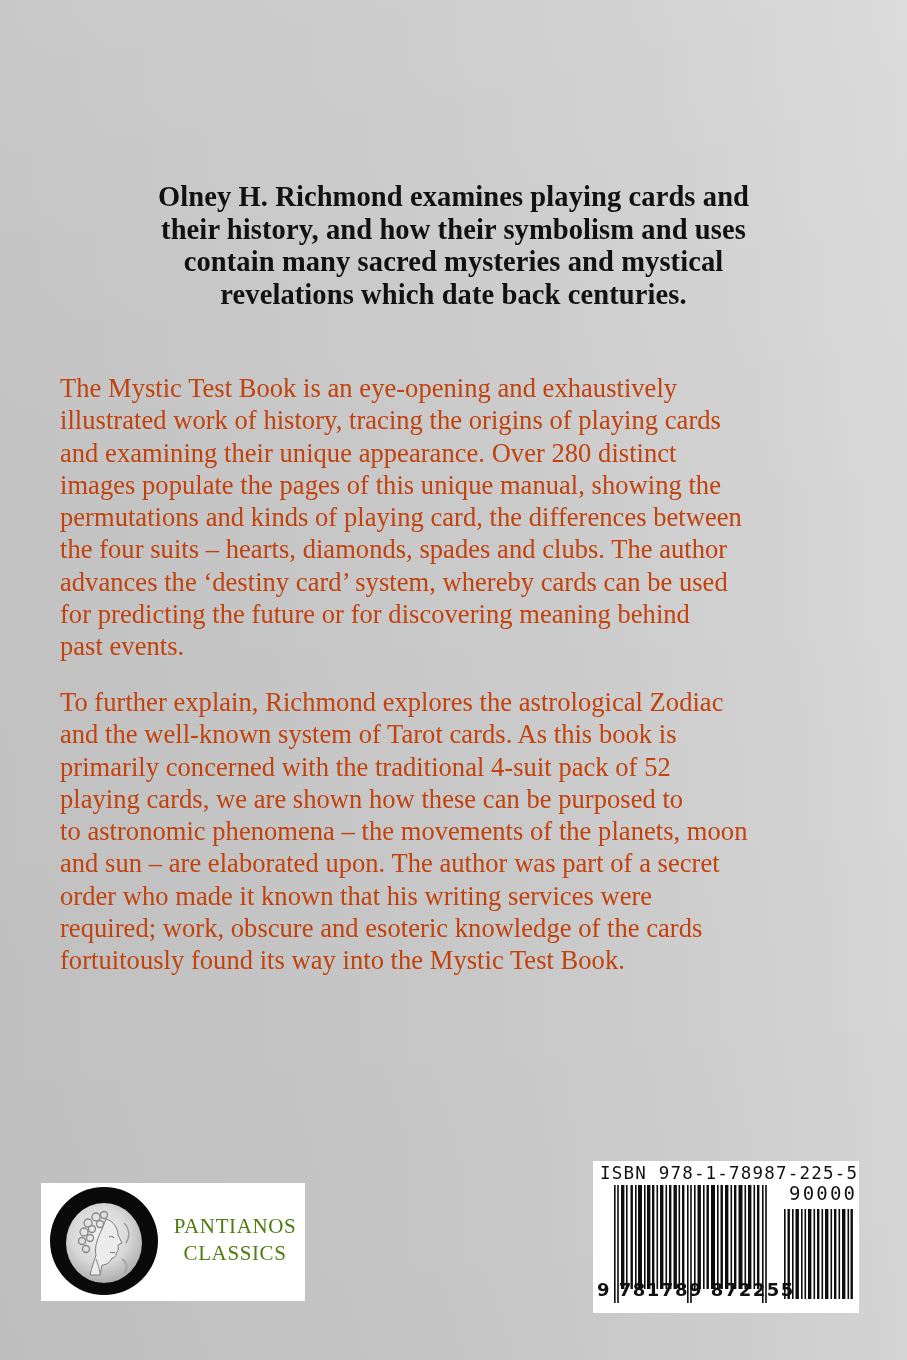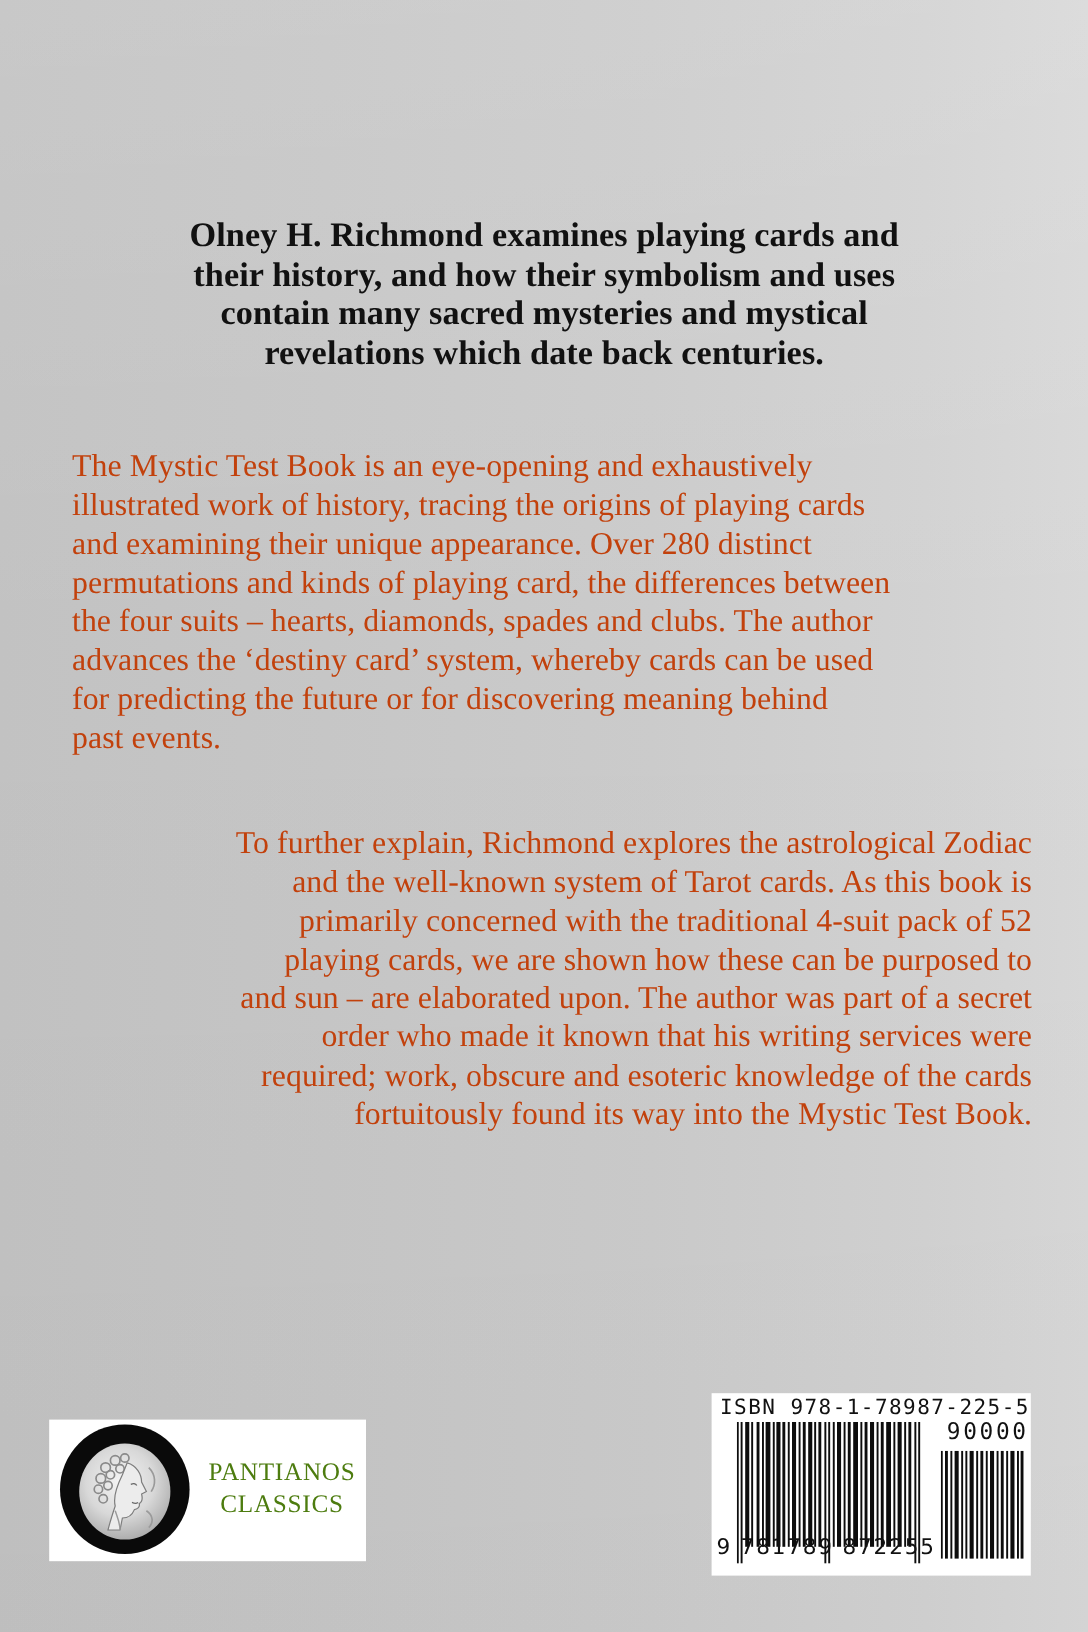--- a/index.html
+++ b/index.html
@@ -40,21 +40,21 @@
       left: 60px;
       width: 800px;
       font-family: "Liberation Serif", serif;
       font-size: 26.5px;
       line-height: 32.3px;
       color: #c2410c;
       letter-spacing: 0.05px;
     }
     .body-text .line { display: block; white-space: nowrap; }
     #para1 { top: 372px; }
-    #para2 { top: 686px; text-align: right; }
+    #para2 { top: 686px; }
 
     
     .logo-box {
       position: absolute;
       left: 41px;
       top: 1183px;
       width: 264px;
       height: 118px;
       background: #ffffff;
     }
@@ -122,20 +122,21 @@
     }
     .ean-digits {
       position: absolute;
       left: 4px;
       top: 118px;
       font-family: "DejaVu Sans", sans-serif;
       font-size: 18px;
       letter-spacing: 1.5px;
       color: #111;
       white-space: nowrap;
+      font-weight: bold;
     }
     .bars-main {
       position: absolute;
       left: 21px;
       top: 24px;
       height: 118px;
     }
     .bars-addon {
       position: absolute;
       left: 191px;
@@ -152,32 +153,34 @@
   <span class="line">Olney H. Richmond examines playing cards and</span>
   <span class="line">their history, and how their symbolism and uses</span>
   <span class="line">contain many sacred mysteries and mystical</span>
   <span class="line">revelations which date back centuries.</span>
 </div>
 
 <div class="body-text" id="para1">
   <span class="line">The Mystic Test Book is an eye-opening and exhaustively</span>
   <span class="line">illustrated work of history, tracing the origins of playing cards</span>
   <span class="line">and examining their unique appearance. Over 280 distinct</span>
+  <span class="line">images populate the pages of this unique manual, showing the</span>
   <span class="line">permutations and kinds of playing card, the differences between</span>
   <span class="line">the four suits – hearts, diamonds, spades and clubs. The author</span>
   <span class="line">advances the ‘destiny card’ system, whereby cards can be used</span>
   <span class="line">for predicting the future or for discovering meaning behind</span>
   <span class="line">past events.</span>
 </div>
 
 <div class="body-text" id="para2">
   <span class="line">To further explain, Richmond explores the astrological Zodiac</span>
   <span class="line">and the well-known system of Tarot cards. As this book is</span>
   <span class="line">primarily concerned with the traditional 4-suit pack of 52</span>
   <span class="line">playing cards, we are shown how these can be purposed to</span>
+  <span class="line">to astronomic phenomena – the movements of the planets, moon</span>
   <span class="line">and sun – are elaborated upon. The author was part of a secret</span>
   <span class="line">order who made it known that his writing services were</span>
   <span class="line">required; work, obscure and esoteric knowledge of the cards</span>
   <span class="line">fortuitously found its way into the Mystic Test Book.</span>
 </div>
 
 <div class="logo-box">
   <div class="coin-ring">
     <div class="coin">
       <svg width="76" height="80" viewBox="0 0 76 80" xmlns="http://www.w3.org/2000/svg">

